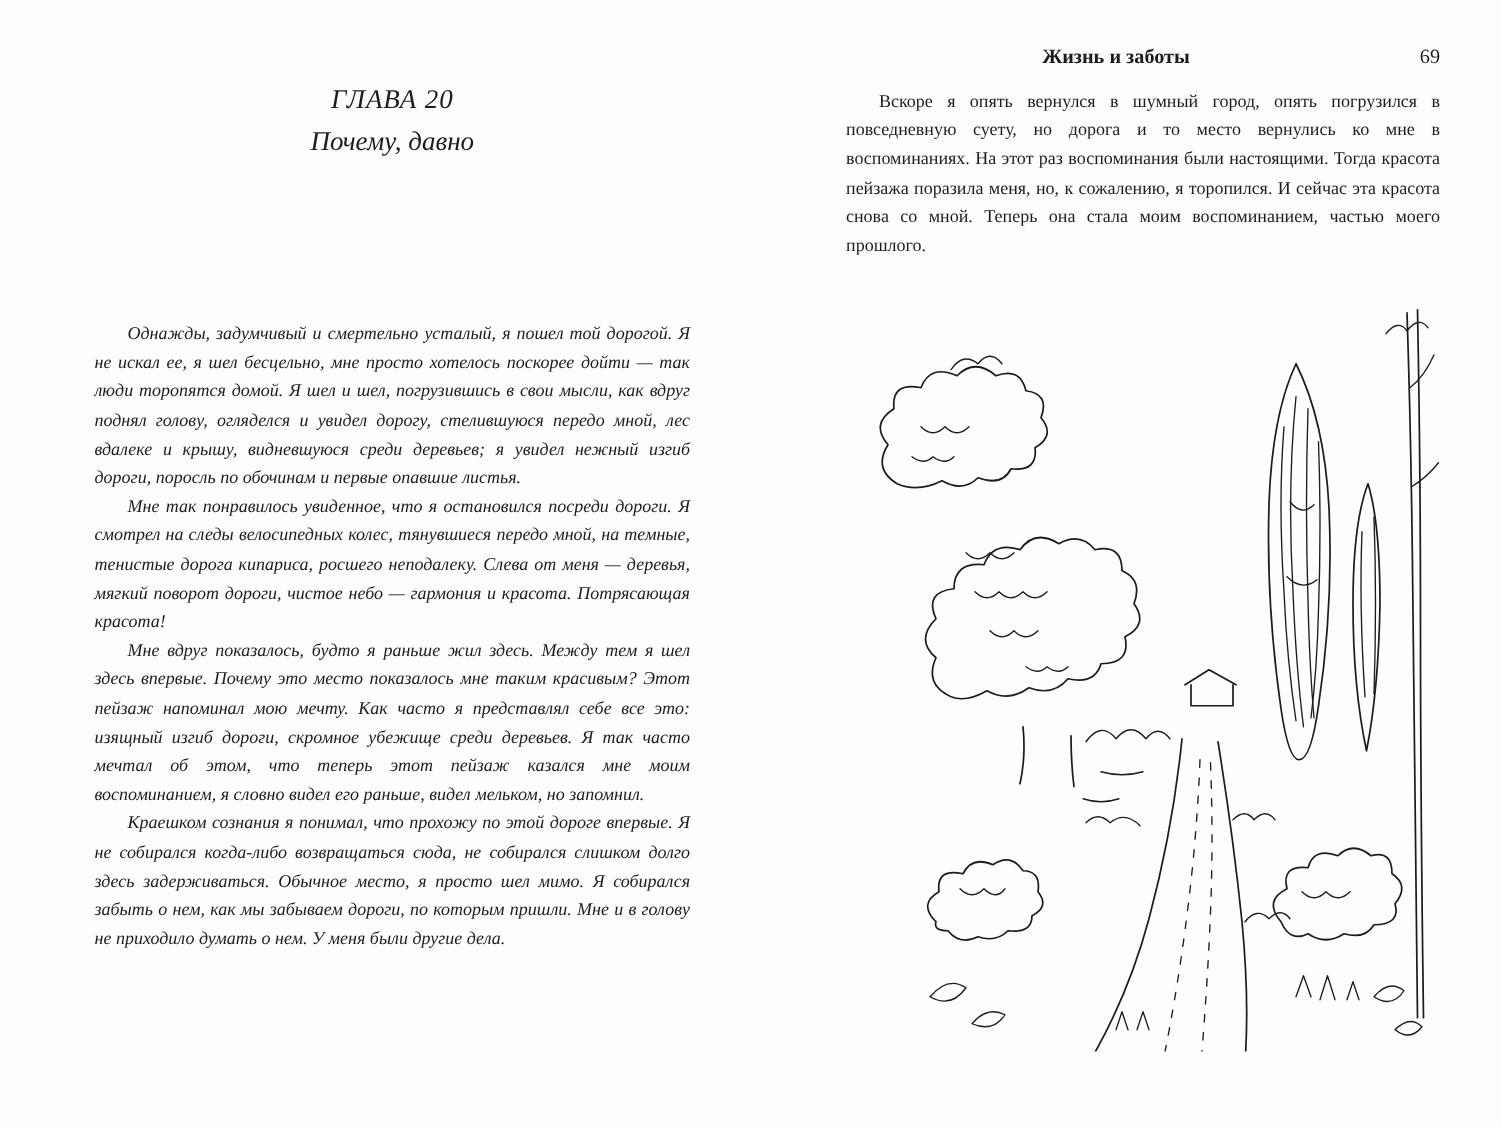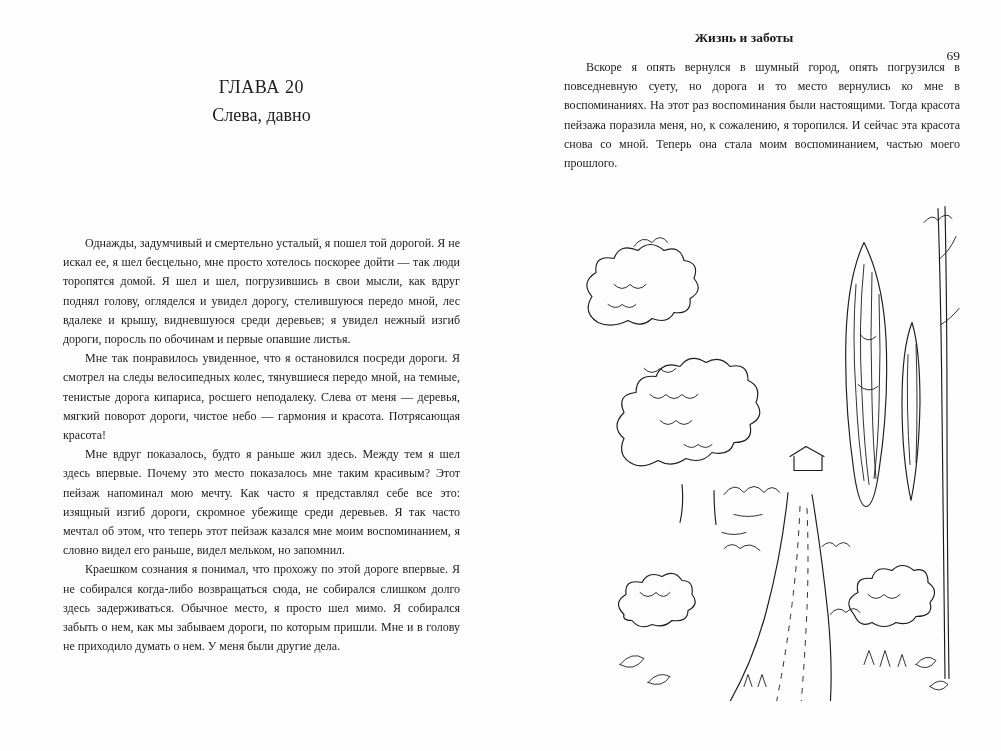--- a/index.html
+++ b/index.html
@@ -7,21 +7,21 @@
   body {
     width: 1001px;
     height: 751px;
     overflow: hidden;
     font-family: "Liberation Serif", serif;
     color: #1c1c1c;
     -webkit-font-smoothing: antialiased;
   }
   .spread { display: flex; width: 100%; height: 100%; background: #fdfdfd; }
   .page { position: relative; height: 100%; }
-  .page-left  { width: 500px; padding: 77px 40px 0 63px; }
+  .page-left  { width: 500px; padding: 56px 40px 0 63px; font-style: italic; }
   .page-right { width: 501px; padding: 30px 41px 0 64px; }
 
   .chapter-head { text-align: center; margin-bottom: 108px; }
   .chapter-label { font-size: 18px; letter-spacing: 0.6px; margin-bottom: 7px; }
   .chapter-title { font-size: 18px; }
 
   .body-text p {
     font-size: 12px;
     line-height: 19.2px;
     text-align: justify;
@@ -29,41 +29,41 @@
     hyphens: auto;
   }
 
   .running-row {
     position: relative;
     height: 18px;
     margin-bottom: 10px;
     font-size: 13.5px;
   }
   .running-head { position: absolute; left: 0; right: 36px; text-align: center; font-weight: bold; }
-  .page-number { position: absolute; right: 0; top: 18px; }
+  .page-number { position: absolute; right: 0; top: 0; }
 
   .illustration {
     margin-top: 20px;
     width: 100%;
     height: 508px;
   }
   .illustration svg { width: 100%; height: 100%; display: block; }
   .ink { stroke: #1c1c1c; fill: none; stroke-width: 1.15; stroke-linecap: round; stroke-linejoin: round; }
   .ink-thin { stroke-width: 0.9; }
   .ink-dash { stroke-dasharray: 5 7; }
 </style>
 </head>
 <body>
 
 <div class="spread">
 
   <div class="page page-left">
     <div class="chapter-head">
       <div class="chapter-label">ГЛАВА 20</div>
-      <div class="chapter-title">Слева, давно</div>
+      <div class="chapter-title">Почему, давно</div>
     </div>
     <div class="body-text">
       <p>Однажды, задумчивый и смертельно усталый, я пошел той дорогой. Я не искал ее, я шел бесцельно, мне просто хотелось поскорее дойти — так люди торопятся домой. Я шел и шел, погрузившись в свои мысли, как вдруг поднял голову, огляделся и увидел дорогу, стелившуюся передо мной, лес вдалеке и крышу, видневшуюся среди деревьев; я увидел нежный изгиб дороги, поросль по обочинам и первые опавшие листья.</p>
       <p>Мне так понравилось увиденное, что я остановился посреди дороги. Я смотрел на следы велосипедных колес, тянувшиеся передо мной, на темные, тенистые дорога кипариса, росшего неподалеку. Слева от меня — деревья, мягкий поворот дороги, чистое небо — гармония и красота. Потрясающая красота!</p>
       <p>Мне вдруг показалось, будто я раньше жил здесь. Между тем я шел здесь впервые. Почему это место показалось мне таким красивым? Этот пейзаж напоминал мою мечту. Как часто я представлял себе все это: изящный изгиб дороги, скромное убежище среди деревьев. Я так часто мечтал об этом, что теперь этот пейзаж казался мне моим воспоминанием, я словно видел его раньше, видел мельком, но запомнил.</p>
       <p>Краешком сознания я понимал, что прохожу по этой дороге впервые. Я не собирался когда-либо возвращаться сюда, не собирался слишком долго здесь задерживаться. Обычное место, я просто шел мимо. Я собирался забыть о нем, как мы забываем дороги, по которым пришли. Мне и в голову не приходило думать о нем. У меня были другие дела.</p>
     </div>
   </div>
 
   <div class="page page-right">

